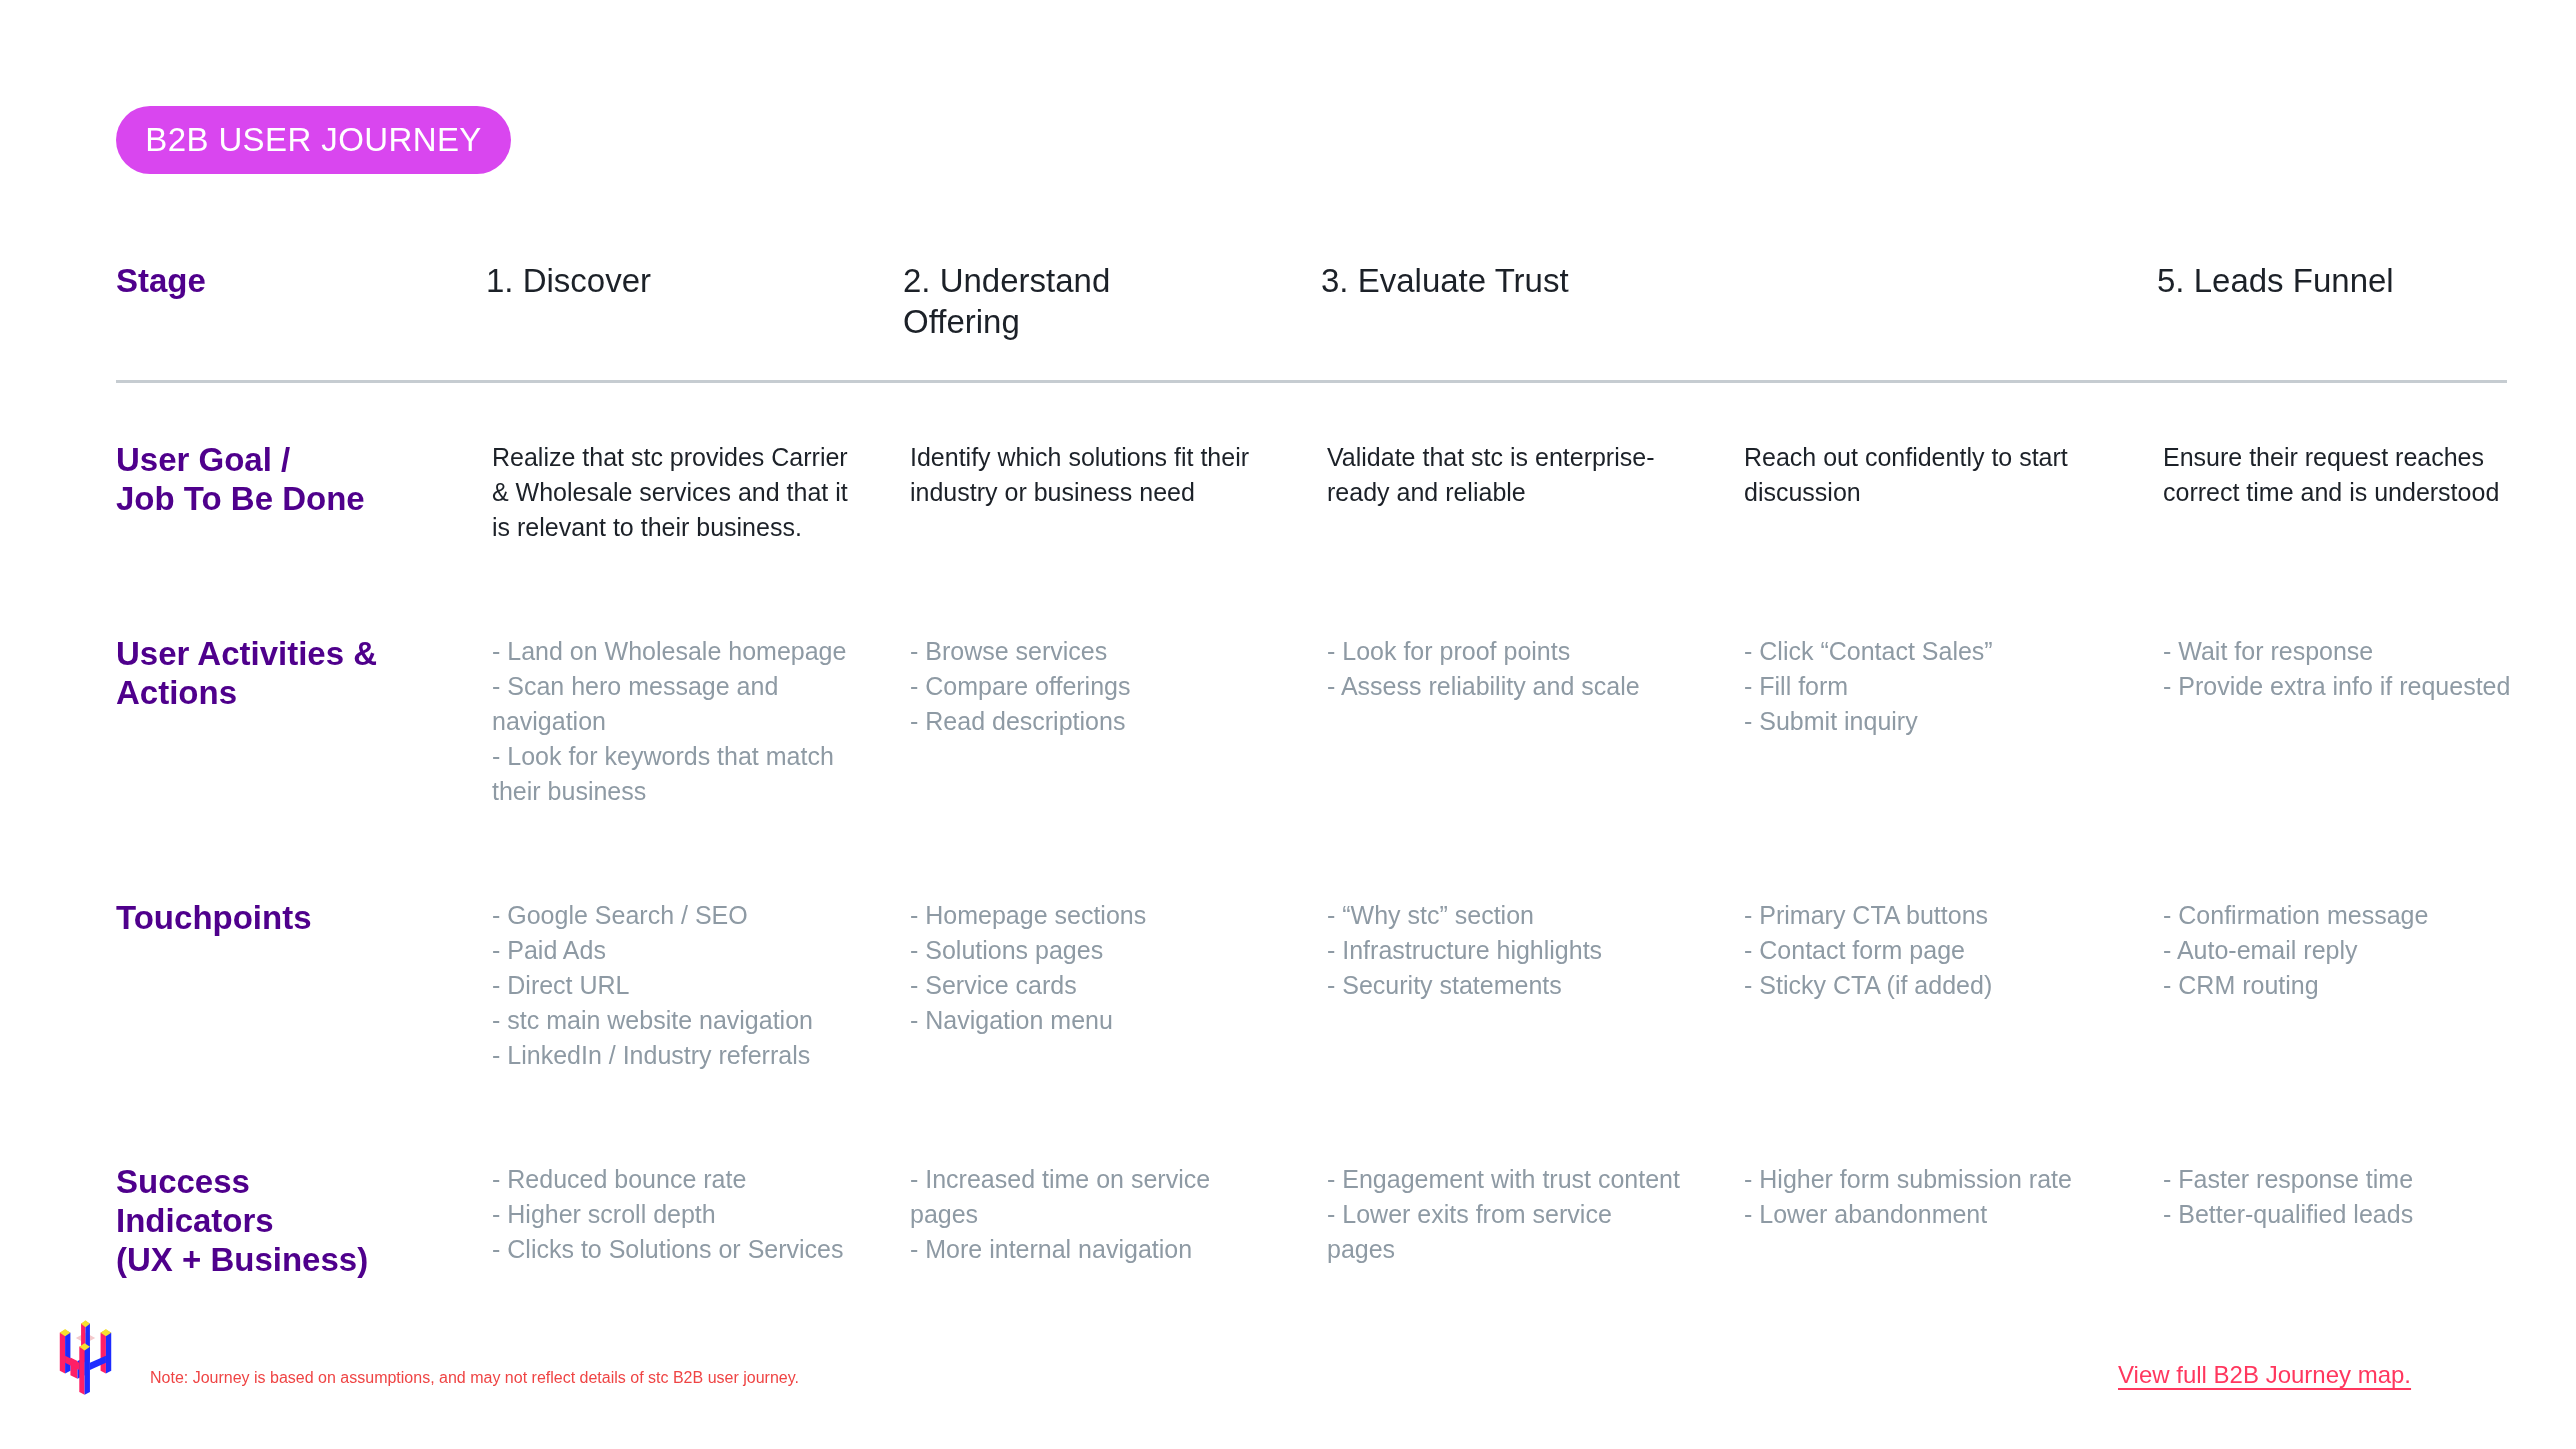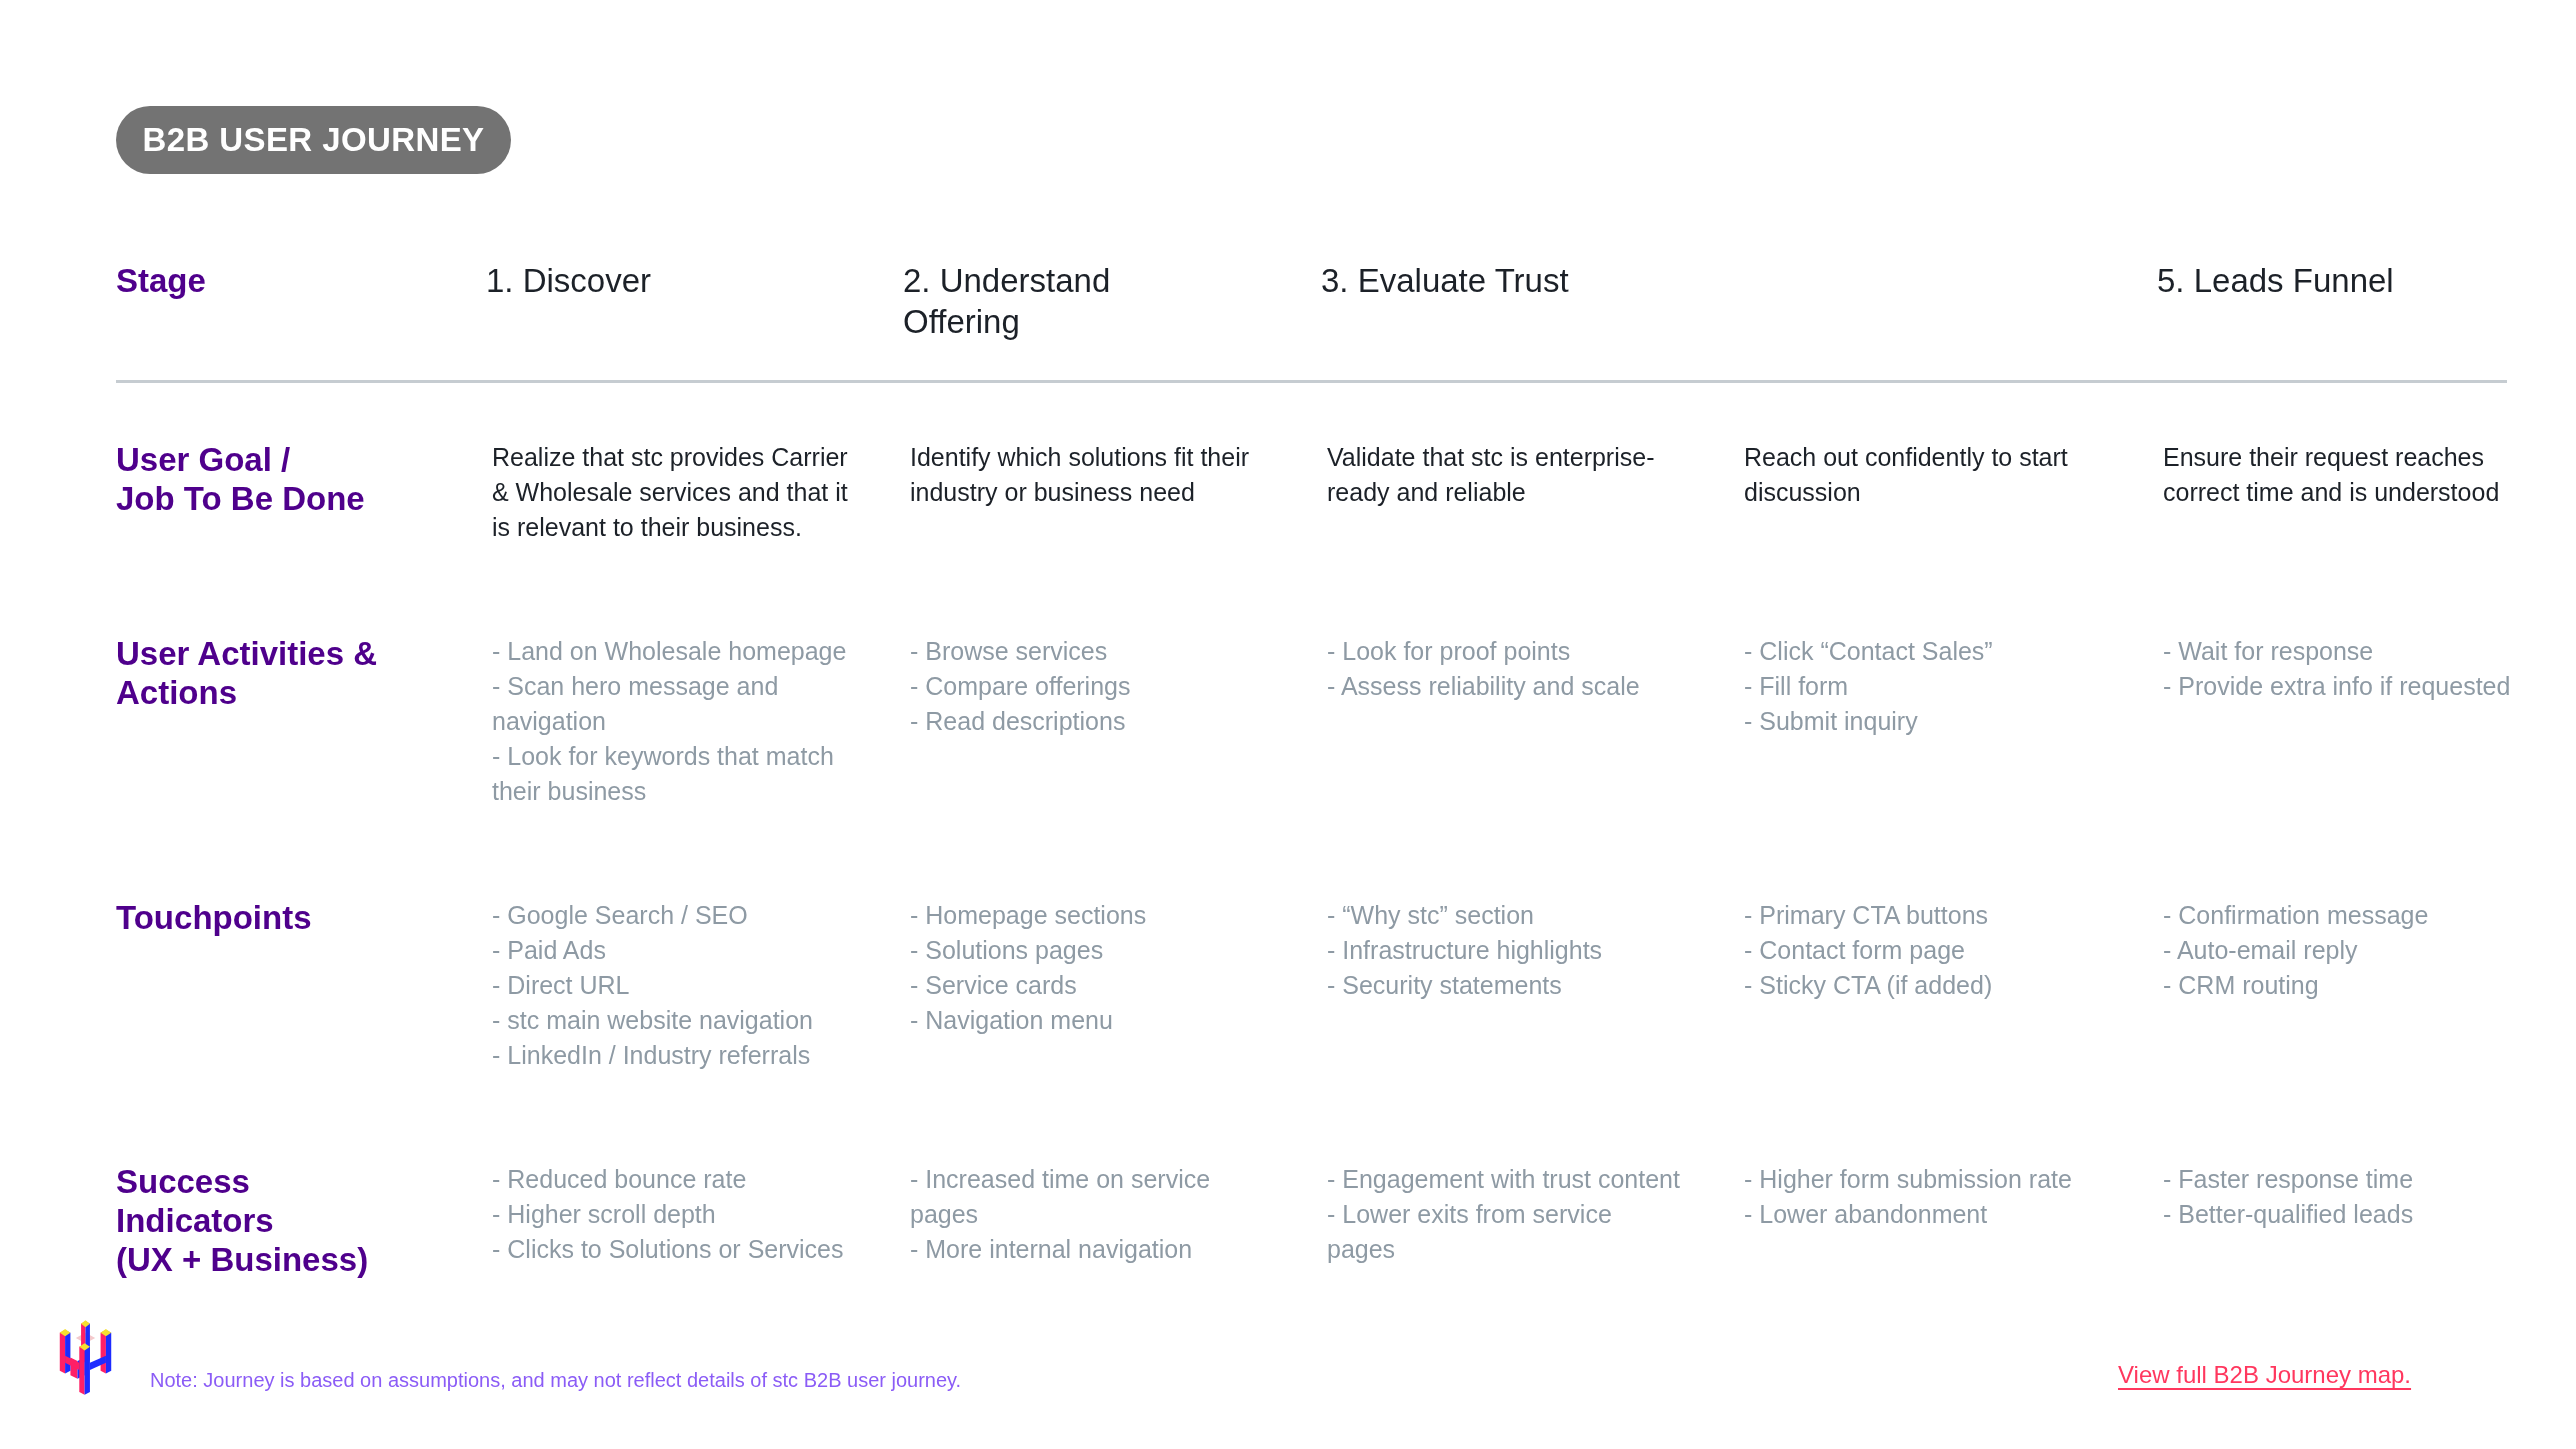--- a/index.html
+++ b/index.html
@@ -1,33 +1,33 @@
 <!DOCTYPE html>
 <html style="font-size:14.3px"><head>
 <meta charset="utf-8">
 <style>
   html, body { margin:0; padding:0; }
   body { width:2576px; height:1449px; background:#ffffff; position:relative; overflow:hidden;
          font-family:"Liberation Sans", sans-serif; color:#1c2128; }
   .badge { position:absolute; left:116px; top:106px; width:395px; height:68px; border-radius:34px;
-           background:#737373; color:#fff; font-weight:700; font-size:33px; display:flex;
+           background:#d946ef; color:#fff; font-weight:400; font-size:33px; display:flex;
            align-items:center; justify-content:center; letter-spacing:0.4px; }
   .stage-row { position:absolute; top:242px; left:0; width:2576px; height:98px;margin-top:18px; }
   .stage-label { position:absolute; left:116px; top:1.8px; font-size:33px; font-weight:700; color:#4f008c; }
   .stage-col { position:absolute; top:0; font-size:33px; line-height:41px; color:#1c2128; width:358px; }
   .stage-col .ast { color:#ff375e; font-size:21.5px; vertical-align:top; }
   .divider { position:absolute; left:116px; top:380px; width:2391px; height:2.7px; background:#c6ccd1; }
   .row { position:absolute; left:0; width:2576px; }
   .row-label { position:absolute; left:116px; top:0; font-size:33px; font-weight:700; color:#4f008c;
                line-height:39px; width:304px; white-space:pre-line; }
   .cell { position:absolute; top:0; width:358px; font-size:25px; line-height:35px; }
   .cell.goal { color:#1c2128; }
   .cell.muted { color:#8e9aa4; }
   .cell div { margin:0; }
-  .note { position:absolute; left:150px; top:1369px; font-size:20px; color:#8b5cf6;text-align:center; }
+  .note { position:absolute; left:150px; top:1369px; font-size:16px; color:#ef4444;text-align:center; }
   .link { position:absolute; left:2118px; top:1361px; font-size:24px; color:#ff375e;
           text-decoration:underline; text-underline-offset:5.4px; cursor:pointer; }
   .logo { position:absolute; left:58px; top:1320px; width:55px; height:75px; }
 </style>
 </head>
 <body>
 
 <div class="badge">B2B USER JOURNEY</div>
 
 <div class="stage-row">

